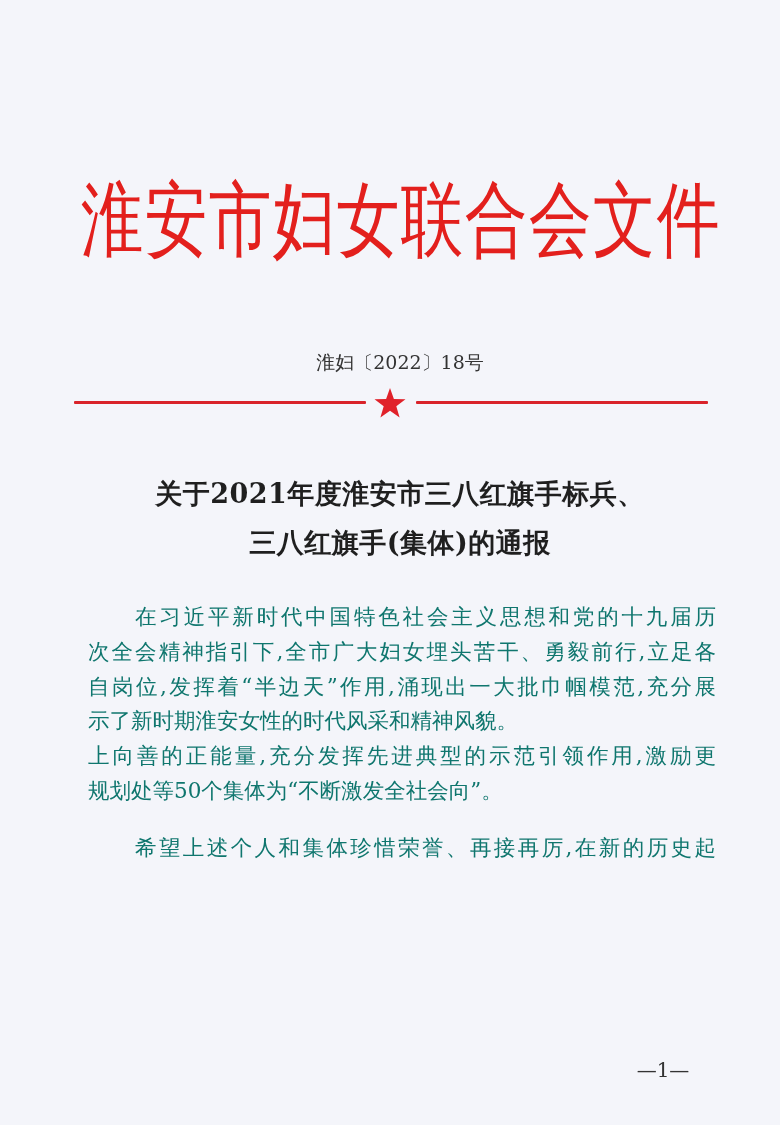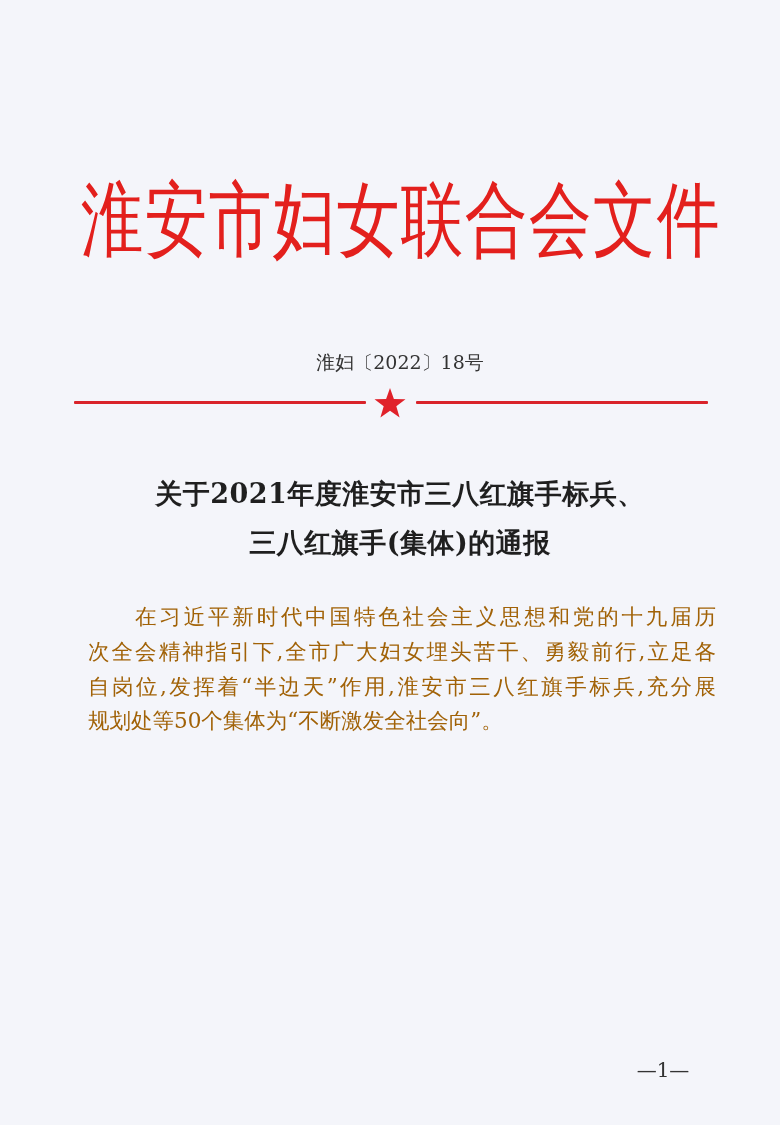--- a/index.html
+++ b/index.html
@@ -92,21 +92,21 @@
     top: 600px;
   }
   .line {
     display: block;
     font-size: 21.5px;
     height: 34.8px;
     line-height: 34.8px;
     text-align: justify;
     text-align-last: justify;
     white-space: nowrap;
-    color: #a16207;
+    color: #0f766e;
   }
   .line.indent { padding-left: 47px; }
   .line.last { text-align-last: left; }
   .gap { display: block; height: 22px; }
   .page-number {
     position: absolute;
     left: 622px;
     top: 1056px;
     width: 82px;
     text-align: center;
@@ -143,23 +143,28 @@
     <div class="sep-line sep-right"></div>
   </div>
 
   <div class="title title-1">关于2021年度淮安市三八红旗手标兵、</div>
   <div class="title title-2">三八红旗手(集体)的通报</div>
 
   <div class="body-text">
     <div>
       <span class="line indent">在习近平新时代中国特色社会主义思想和党的十九届历</span>
       <span class="line">次全会精神指引下,全市广大妇女埋头苦干、勇毅前行,立足各</span>
-      <span class="line">自岗位,发挥着“半边天”作用,淮安市三八红旗手标兵,充分展</span>
+      <span class="line">自岗位,发挥着“半边天”作用,涌现出一大批巾帼模范,充分展</span>
+      <span class="line last">示了新时期淮安女性的时代风采和精神风貌。</span>
     </div>
     <div>
+      <span class="line">上向善的正能量,充分发挥先进典型的示范引领作用,激励更</span>
       <span class="line last">规划处等50个集体为“不断激发全社会向”。</span>
     </div>
     <span class="gap"></span>
+    <div>
+      <span class="line indent">希望上述个人和集体珍惜荣誉、再接再厉,在新的历史起</span>
+    </div>
   </div>
 
   <div class="page-number">—1—</div>
 
 </div>
 
 </body></html>

